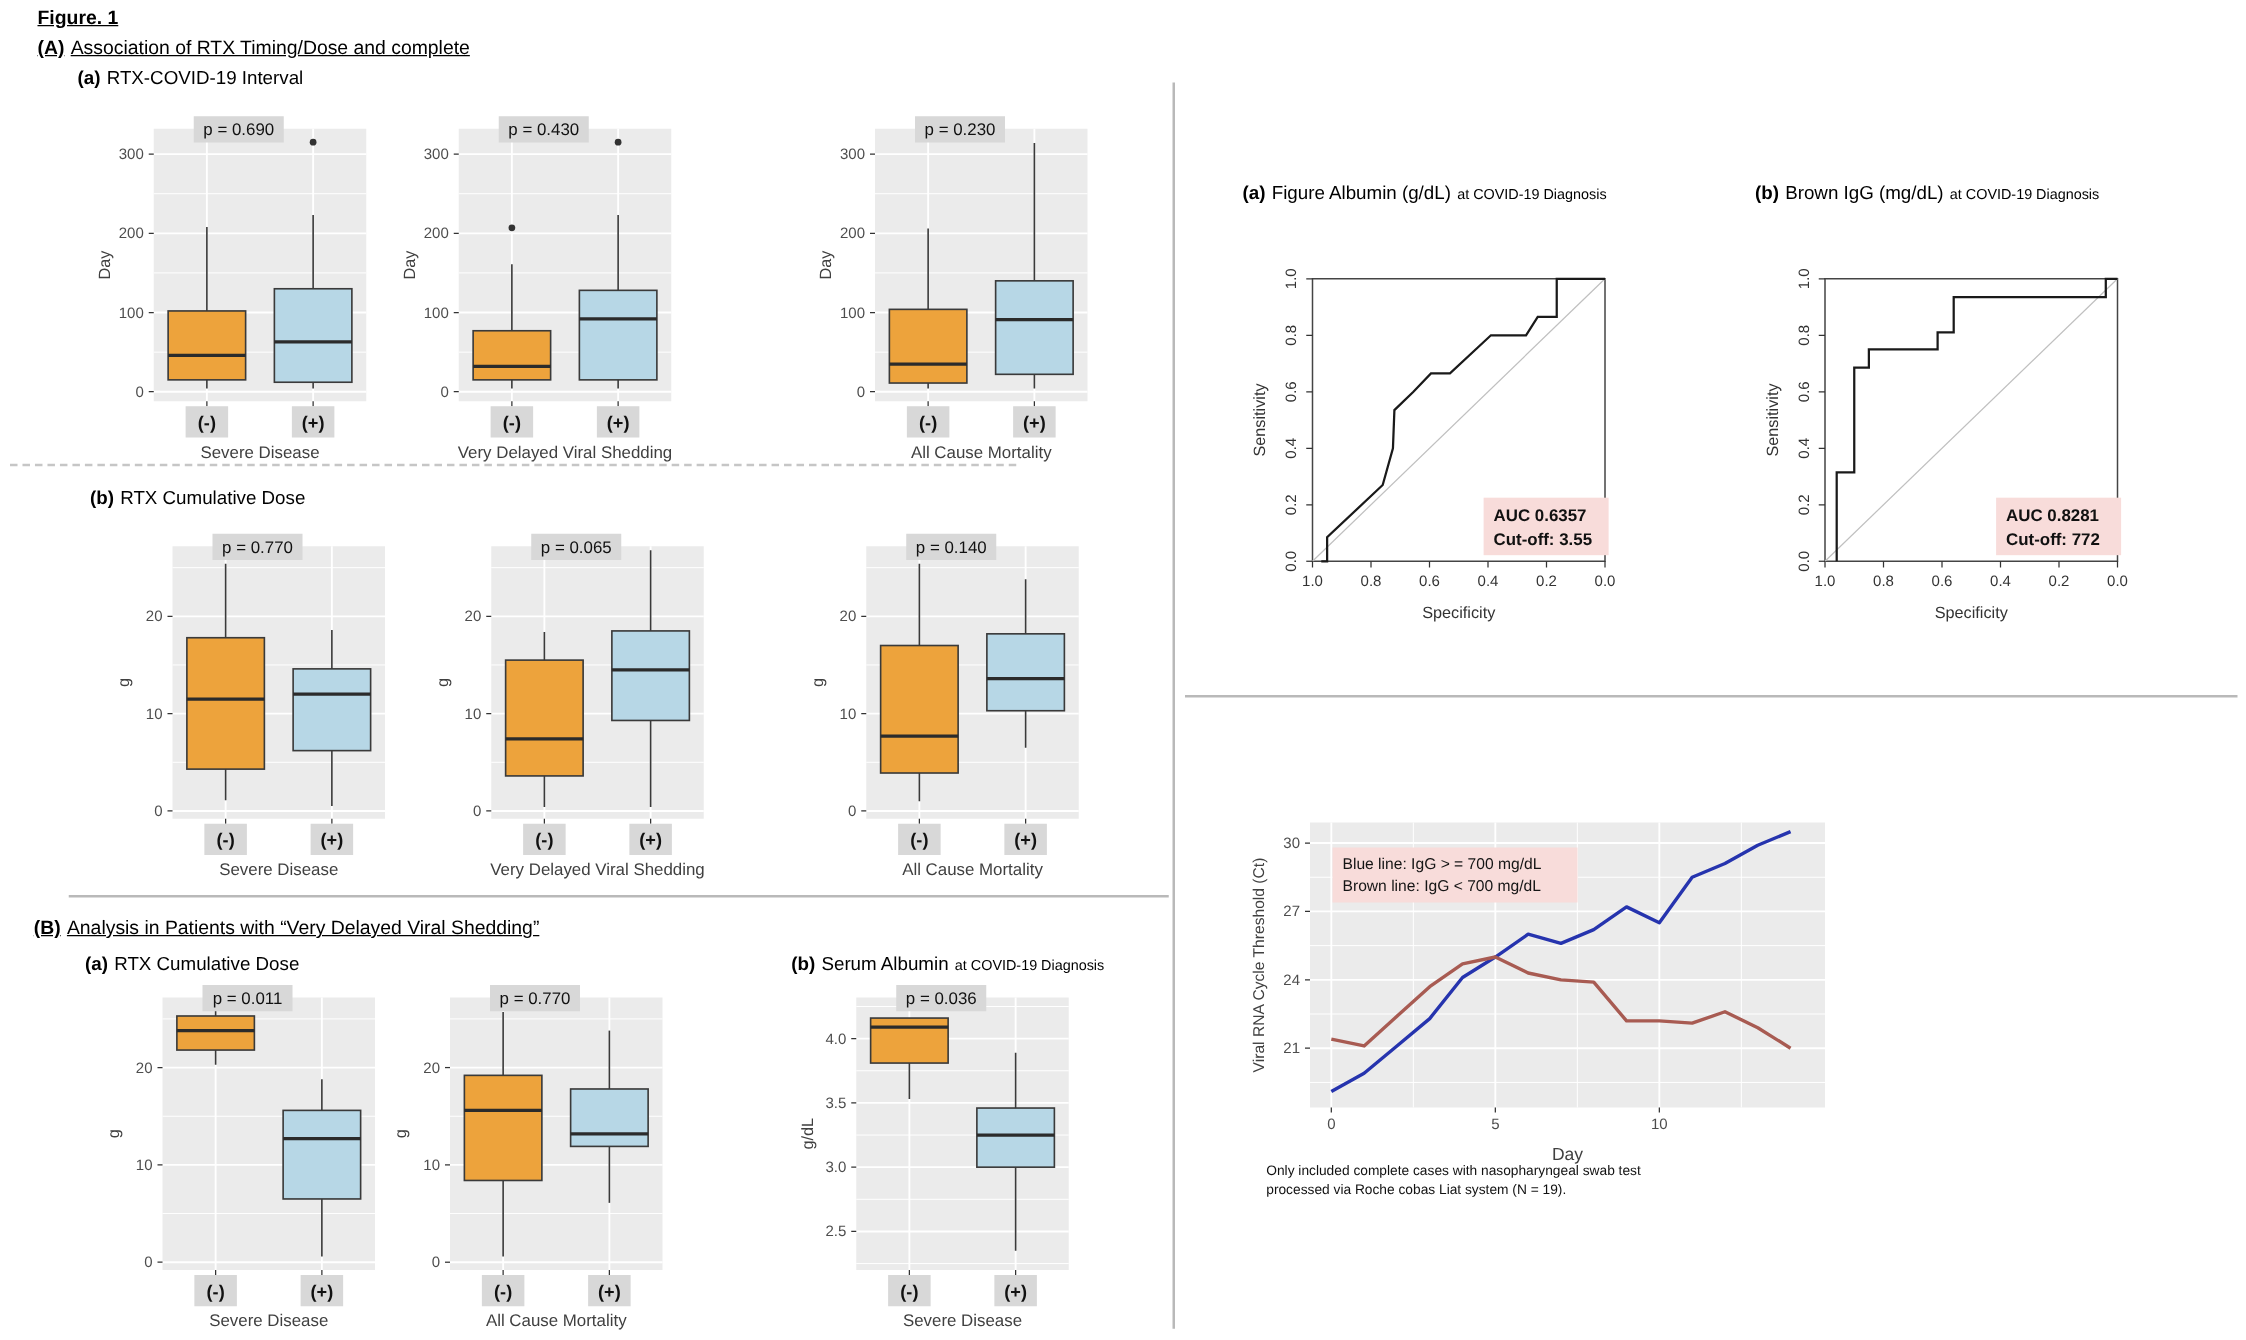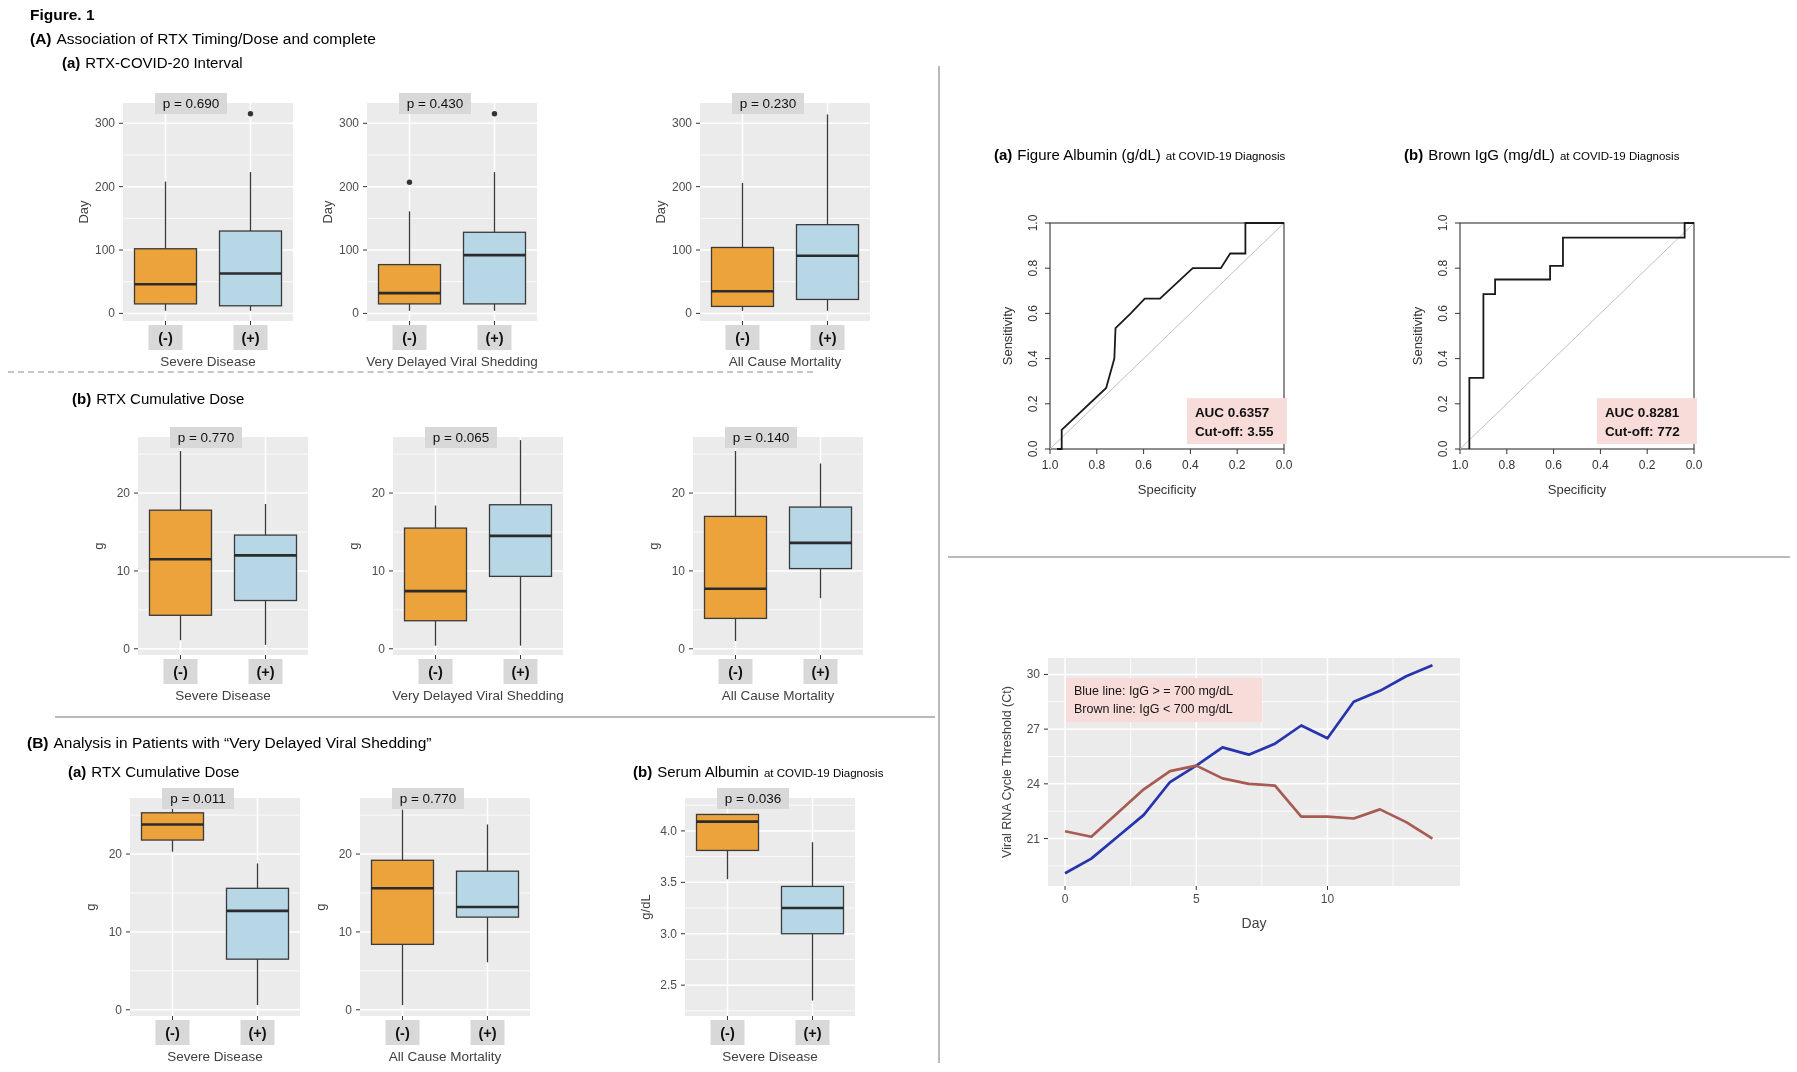--- a/index.html
+++ b/index.html
@@ -1,35 +1,35 @@
 <!DOCTYPE html>
 <html><head>
 <meta charset="utf-8">
 <style>
   html,body{margin:0;padding:0;background:#fff;}
   #canvas{position:relative;width:1797px;height:1072px;background:#ffffff;overflow:hidden;
           font-family:"Liberation Sans",sans-serif;color:#000;}
   .title{position:absolute;font-size:15px;white-space:nowrap;}
   .title .tag{font-weight:700;margin-right:5px;}
   .title .suffix{font-size:11.5px;margin-left:5px;text-align:right;}
-  .lg{font-size:15.5px;}
+  .lg{font-size:15.5px;text-decoration:underline;}
   .chart{position:absolute;}
   svg text{font-family:"Liberation Sans",sans-serif;}
   .divider{position:absolute;background:#b9b9b9;}
   .dashed{position:absolute;border-top:2px dashed #c6c6c6;height:0;background:none;}
   .footnote{position:absolute;font-size:11px;line-height:1.35;width:348px;color:#111;}
 </style>
 </head>
 <body>
 
 <div id="canvas">
 
   <div class="title lg" style="left:30px;top:6px"><span class="tag">Figure. 1</span></div>
   <div class="title lg" style="left:30px;top:30px"><span class="tag">(A)</span><span>Association of RTX Timing/Dose and complete</span></div>
-  <div class="title" style="left:62px;top:54px"><span class="tag">(a)</span><span>RTX-COVID-20 Interval</span></div>
+  <div class="title" style="left:62px;top:54px"><span class="tag">(a)</span><span>RTX-COVID-19 Interval</span></div>
   <div class="title" style="left:72px;top:390px"><span class="tag">(b)</span><span>RTX Cumulative Dose</span></div>
   <div class="title lg" style="left:27px;top:734px"><span class="tag">(B)</span><span>Analysis in Patients with “Very Delayed Viral Shedding”</span></div>
   <div class="title" style="left:68px;top:763px"><span class="tag">(a)</span><span>RTX Cumulative Dose</span></div>
   <div class="title" style="left:633px;top:763px"><span class="tag">(b)</span><span>Serum Albumin</span><span class="suffix">at COVID-19 Diagnosis</span></div>
   <div class="title" style="left:994px;top:146px"><span class="tag">(a)</span><span>Figure Albumin (g/dL)</span><span class="suffix">at COVID-19 Diagnosis</span></div>
   <div class="title" style="left:1404px;top:146px"><span class="tag">(b)</span><span>Brown IgG (mg/dL)</span><span class="suffix">at COVID-19 Diagnosis</span></div>
 
   <div class="divider" style="left:938px;top:66px;width:2px;height:997px"></div>
   <div class="dashed" style="left:8px;top:371px;width:805px"></div>
   <div class="divider" style="left:55px;top:716px;width:880px;height:2px"></div>
@@ -449,13 +449,14 @@
         <text x="331.4777070063694" y="260" fill="#4D4D4D" font-size="12" text-anchor="middle">10</text>
         <polyline points="69.05732484076432,230.23199999999994 95.29936305732484,215.64 121.54140127388534,193.75199999999995 147.78343949044586,171.86399999999998 174.02547770700636,139.03199999999993 200.26751592356686,122.61599999999997 226.5095541401274,104.37599999999998 252.7515923566879,111.67199999999997 278.9936305732484,100.72799999999998 305.23566878980887,82.48799999999997 331.4777070063694,95.25599999999997 357.71974522292993,58.775999999999954 383.96178343949043,47.831999999999965 410.20382165605093,33.23999999999998 436.44585987261144,22.295999999999992" fill="none" stroke="#2634AE" stroke-width="2.7" stroke-linejoin="round"></polyline>
         <polyline points="69.05732484076432,188.28 95.29936305732484,193.75199999999995 121.54140127388534,170.04 147.78343949044586,146.32799999999997 174.02547770700636,128.088 200.26751592356686,122.61599999999997 226.5095541401274,135.38399999999996 252.7515923566879,140.85599999999997 278.9936305732484,142.68 305.23566878980887,173.688 331.4777070063694,173.688 357.71974522292993,175.51199999999994 383.96178343949043,166.39199999999994 410.20382165605093,179.16 436.44585987261144,195.57599999999996" fill="none" stroke="#A85B52" stroke-width="2.7" stroke-linejoin="round"></polyline>
         <rect x="70" y="35" width="196" height="44" fill="#F8DCDA"></rect>
         <text x="78" y="52" fill="#151515" font-size="12.5">Blue line: IgG &gt; = 700 mg/dL</text>
         <text x="78" y="70" fill="#151515" font-size="12.5">Brown line: IgG &lt; 700 mg/dL</text>
         <text x="258" y="285" fill="#404040" font-size="14" text-anchor="middle">Day</text>
         <text x="15" y="129" fill="#404040" font-size="12.5" text-anchor="middle" transform="rotate(-90 15 129)">Viral RNA Cycle Threshold (Ct)</text>
       </svg></div>
 
+  <div class="footnote" style="left:1013px;top:930px">Only included complete cases with nasopharyngeal swab test processed via Roche cobas Liat system (N = 19).</div>
 </div>
 
 </body></html>

